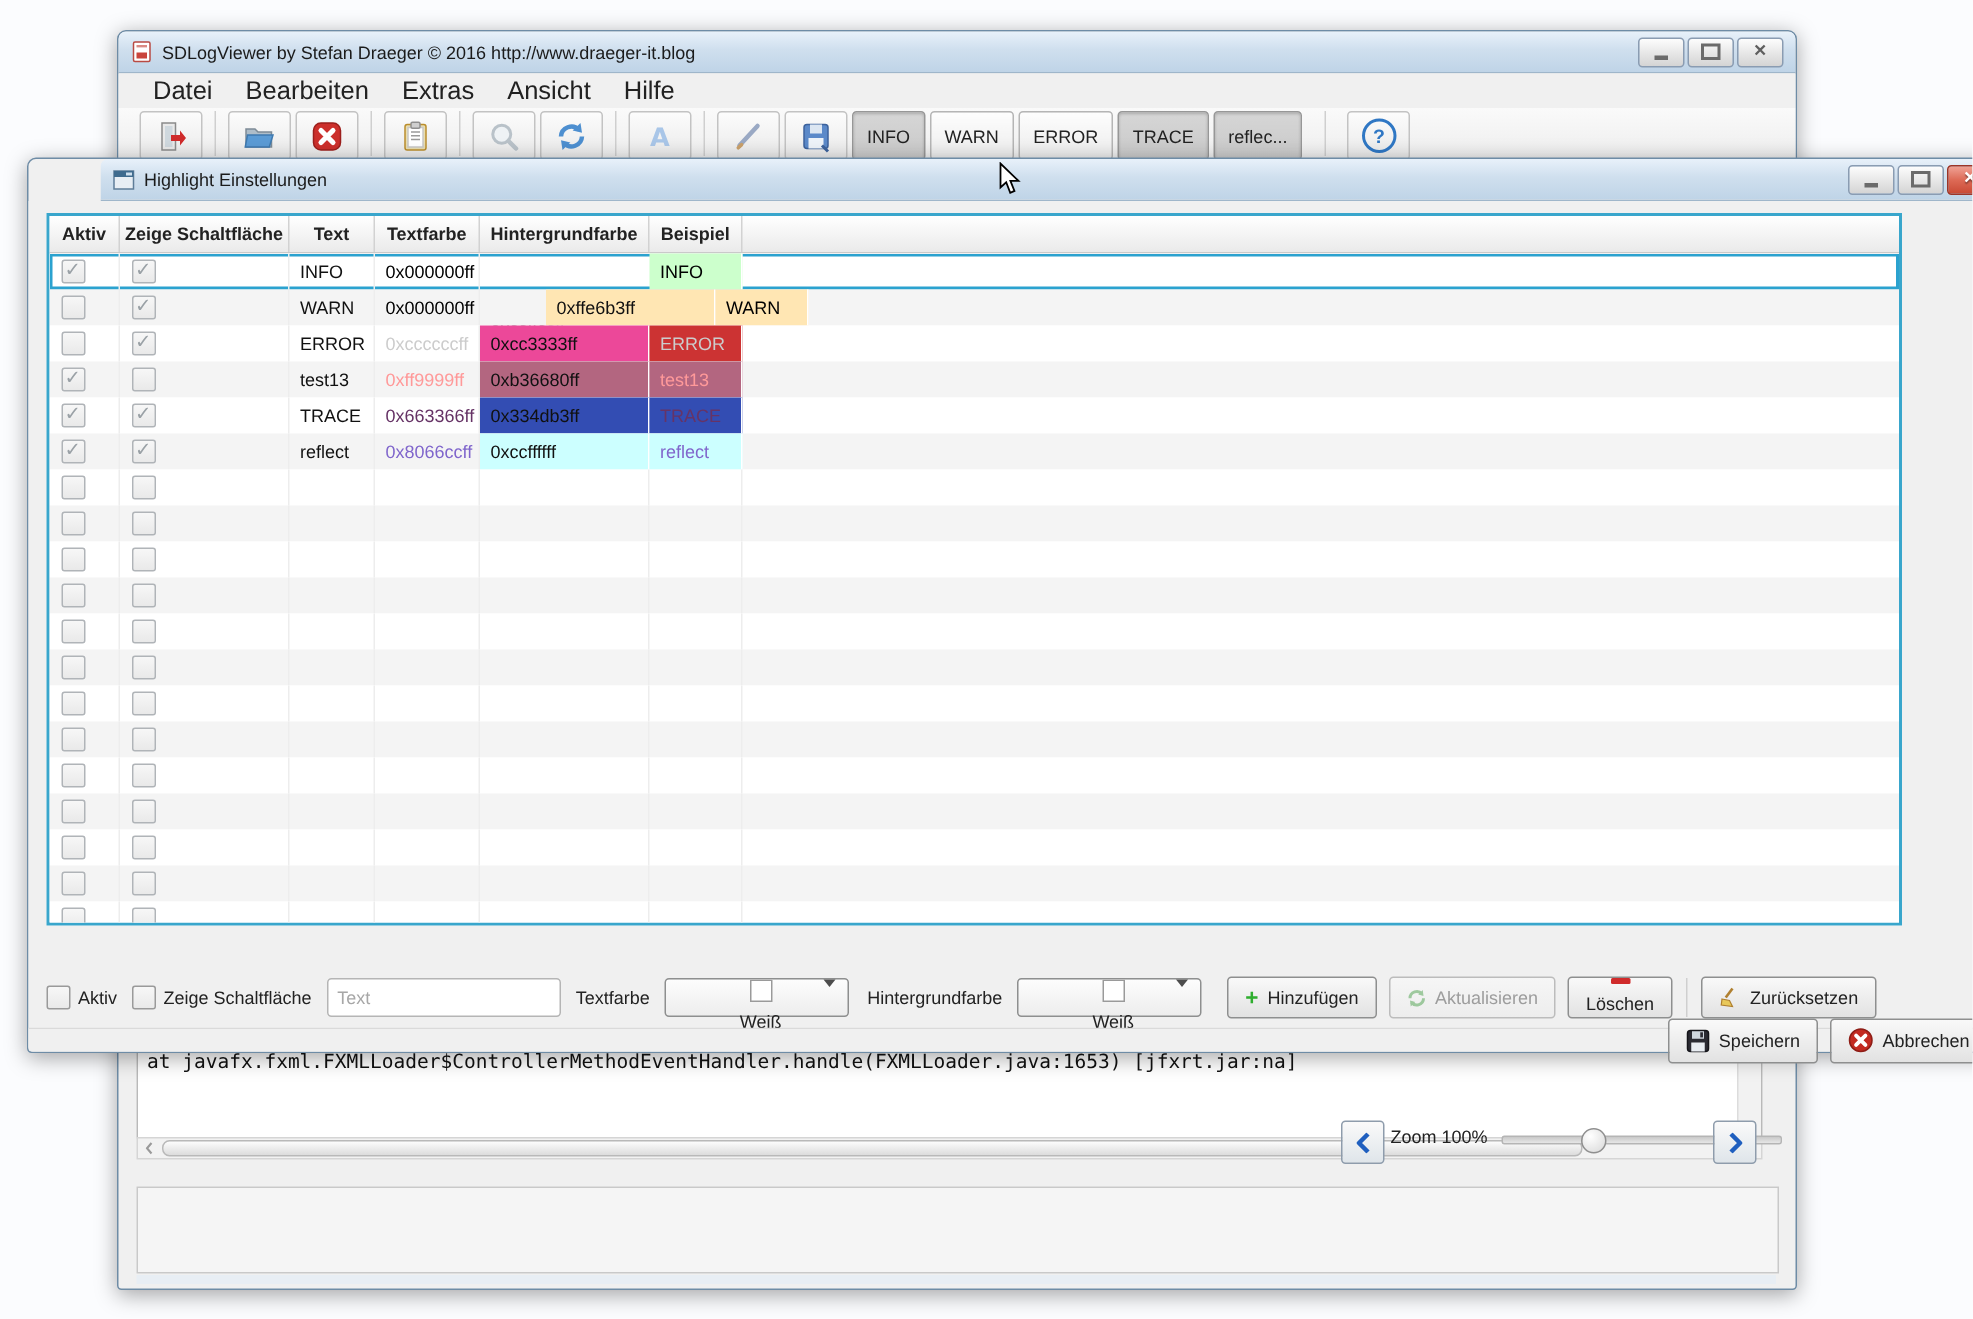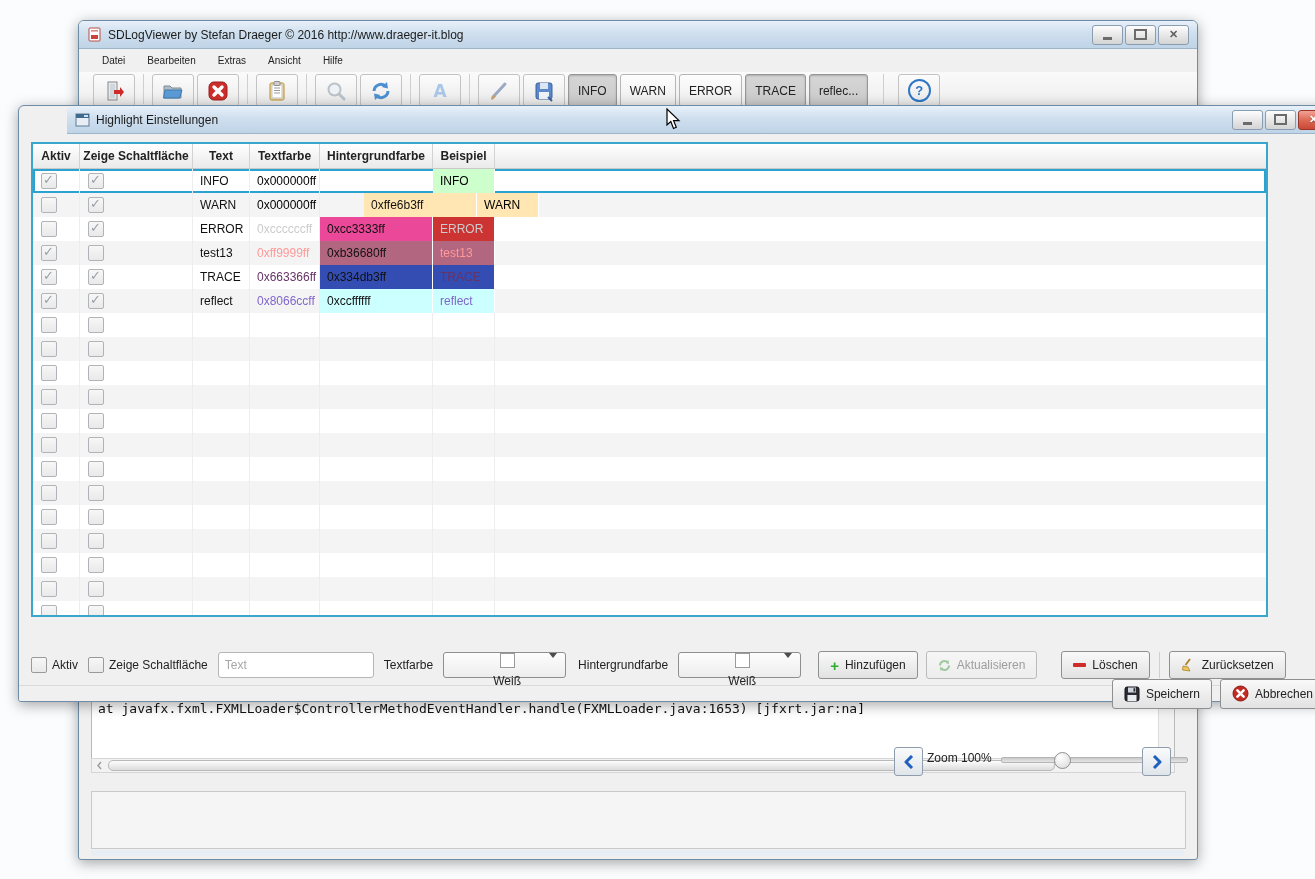--- a/index.html
+++ b/index.html
@@ -16,21 +16,21 @@
   .wbtn{width:29px;height:18px;border:1px solid #8a9cb2;border-radius:3px;
        background:linear-gradient(#fdfdfd,#e8e8e8 50%,#d4d4d4);display:flex;align-items:center;justify-content:center;}
   .wbtn .bar{width:9px;height:3px;background:#6b6b6b;margin-top:7px;}
   .wbtn .box{width:9px;height:7px;border:2px solid #6b6b6b;}
   .wbtn .x{font-size:11px;font-weight:bold;color:#5f5f5f;line-height:1;}
   .wbtn.close-red{background:linear-gradient(#f0a295,#dd6a56 50%,#c94a35);border-color:#9c3528;}
   .wbtn.close-red .x{color:#fff;text-shadow:0 1px 1px rgba(0,0,0,.4);}
 
   
   #mainwin{left:78px;top:20px;width:1118px;height:838px;}
-  .menubar{height:23px;display:flex;align-items:center;gap:4px;padding:0 14px;background:#f0f0f0;font-size:10px;}
+  .menubar{height:23px;display:flex;align-items:center;gap:4px;padding:0 14px;background:#f0f0f0;font-size:17px;}
   .menu-item{padding:3px 9px;color:#222;}
   .toolbar{height:34px;display:flex;align-items:flex-start;gap:3px;padding:2px 0 0 14px;background:linear-gradient(#fafafa,#ededed);}
   .tbtn{width:40px;height:31px;border:1px solid #c3c3c3;border-radius:3px;background:linear-gradient(#fcfcfc,#e9e9e9);
         display:flex;align-items:center;justify-content:center;}
   .tsep{width:1px;height:30px;background:#cfcfcf;margin:0 5px;}
   .toggle{height:31px;padding:0 9px;border:1px solid #b5b5b5;border-radius:3px;font-size:12px;color:#222;
         background:linear-gradient(#fdfdfd,#ececec);display:flex;align-items:center;}
   .toggle.pressed{background:linear-gradient(#d6d6d6,#c9c9c9);border-color:#979797;box-shadow:inset 0 1px 2px rgba(0,0,0,.2);}
 
   
@@ -585,21 +585,21 @@
         </div>
         <div class="btn disabled" style="margin-left:8px;">
           <svg width="13" height="13" viewBox="0 0 13 13" opacity="0.55">
             <path d="M2 6.5 a4.5 4.5 0 0 1 8-2.8" fill="none" stroke="#5aa85a" stroke-width="2"></path>
             <polygon points="10.5,1 11,5 7.5,4" fill="#5aa85a"></polygon>
             <path d="M11 6.5 a4.5 4.5 0 0 1 -8 2.8" fill="none" stroke="#5aa85a" stroke-width="2"></path>
             <polygon points="2.5,12 2,8 5.5,9" fill="#5aa85a"></polygon>
           </svg>
           <span>Aktualisieren</span>
         </div>
-        <div class="btn" style="margin-left:24px;">
+        <div class="btn" style="margin-left:8px;flex-direction:column;">
           <span class="minus"></span>
           <span>Löschen</span>
         </div>
         <div class="vsep"></div>
         <div class="btn">
           <svg width="15" height="14" viewBox="0 0 15 14">
             <line x1="9" y1="1" x2="4.5" y2="7" stroke="#b08030" stroke-width="1.8"></line>
             <path d="M2 8 l5 1 2 4 -7.5 -1 z" fill="#e8c85a" stroke="#b08030" stroke-width="0.8"></path>
           </svg>
           <span>Zurücksetzen</span>

